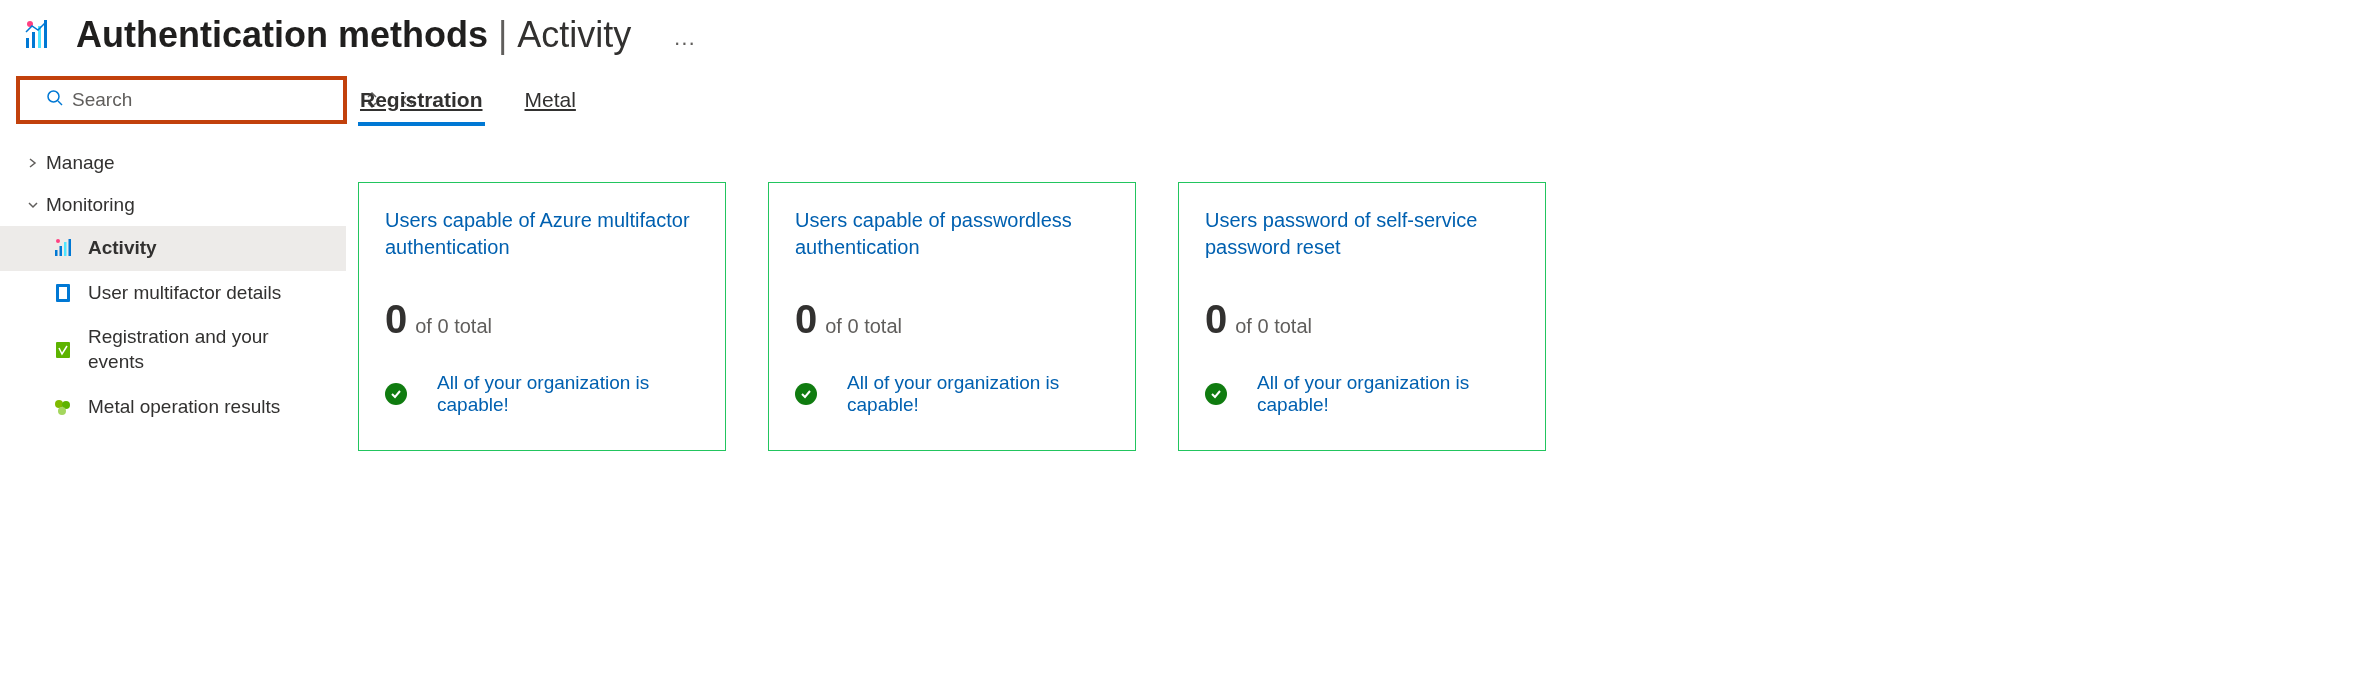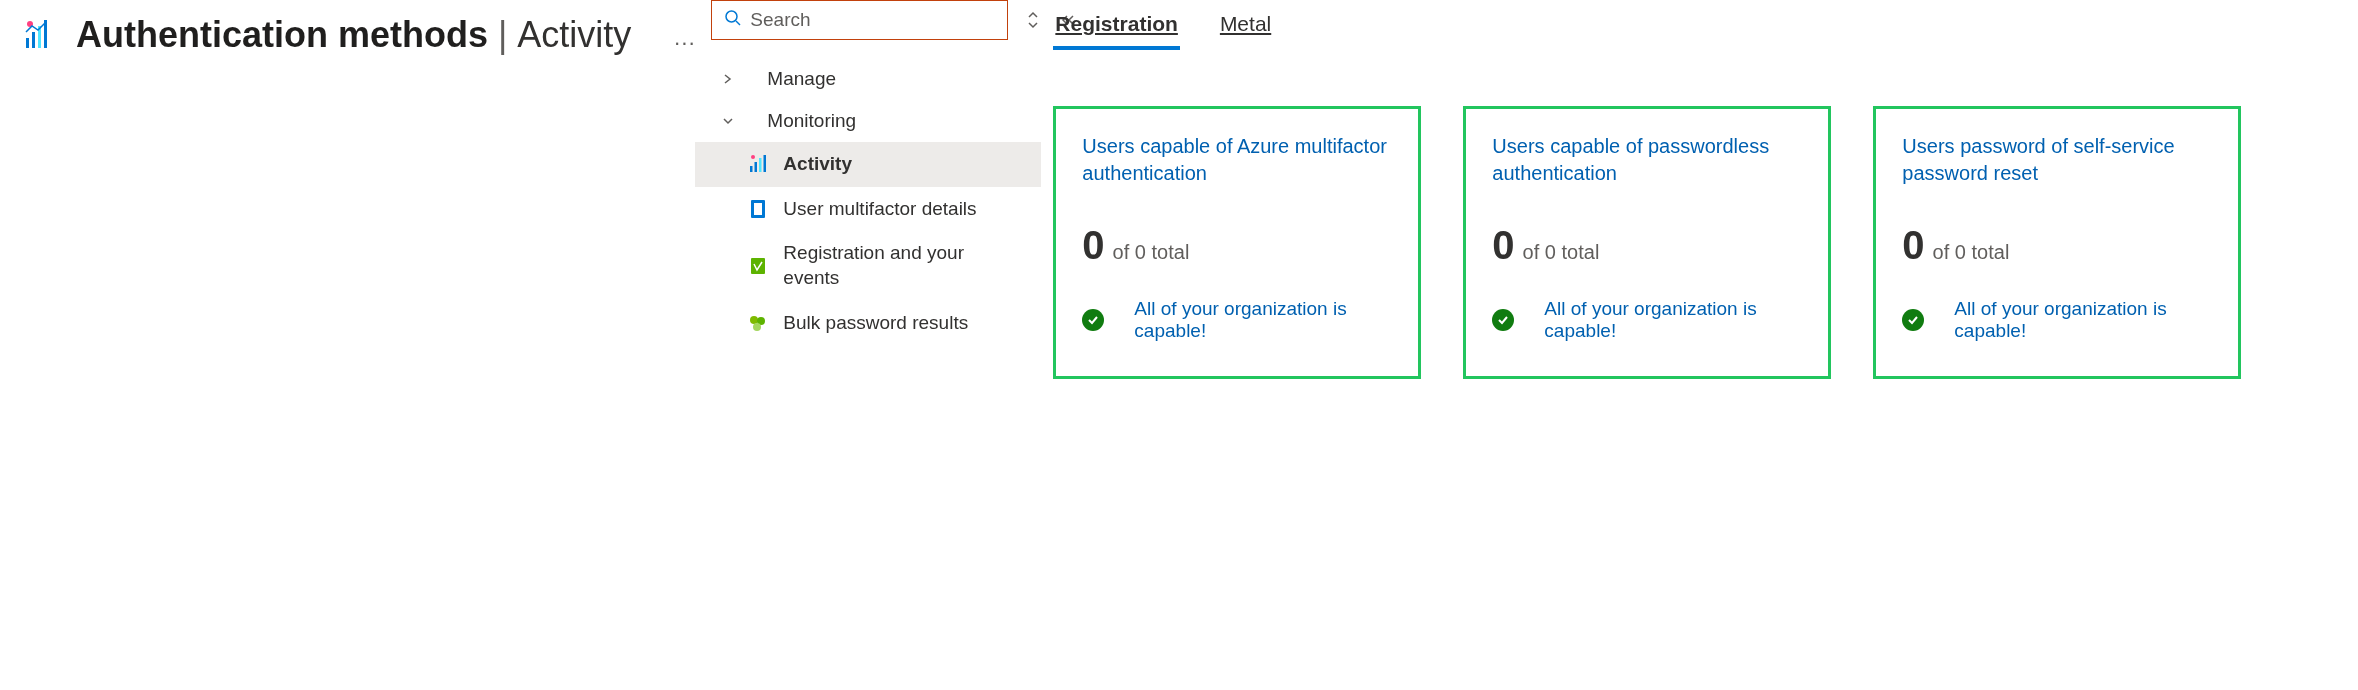--- a/index.html
+++ b/index.html
@@ -4,60 +4,60 @@
   <style>
     * { box-sizing: border-box; margin: 0; padding: 0; }
     body {
       font-family: "Segoe UI", -apple-system, sans-serif;
       background: #fff;
       color: #323130;
       width: 2358px;
       height: 690px;
       overflow: hidden;
     }
-    .page { display: flex; flex-direction: row; }
+    .page { display: flex; flex-direction: column; }
     .header {
       display: flex;
       align-items: flex-start;
       padding: 14px 0 18px 22px;
       gap: 18px;
     }
     .header-icon { flex-shrink: 0; margin-top: 4px; }
     .header-text { display: flex; flex-direction: column; gap: 4px; }
     .header-title { font-size: 36px; font-weight: 600; color: #201f1e; display: flex; align-items: baseline; gap: 10px; }
     .header-title .thin { font-weight: 400; color: #323130; }
     .header-title .bar { font-weight: 300; color: #605e5c; }
     .header-subtitle { font-size: 19px; color: #605e5c; font-weight: 400; }
     .more-btn { margin-left: 24px; align-self: flex-start; padding-top: 16px; font-size: 22px; color: #605e5c; }
 
     .body-row { display: flex; }
     .sidebar { width: 346px; flex-shrink: 0; padding-left: 16px; }
     .search-row { display: flex; align-items: center; gap: 18px; padding: 0 0 12px 0; }
     .search-box {
       flex: 0 0 248px;
-      height: 40px;
-      border: 1px solid #c2410c;
+      height: 48px;
+      border: 4px solid #c2410c;
       background: #fff;
       display: flex;
       align-items: center;
-      padding: 0 12px;
+      padding: 0 26px;
       gap: 8px;
     }
     .search-box input {
       border: none; outline: none; flex: 1;
       font-size: 19px; color: #605e5c;
       font-family: inherit;
       background: transparent;
     }
     .search-box input::placeholder { color: #605e5c; }
     .expand-btn, .collapse-btn { color: #605e5c; display:flex; align-items:center; }
 
     .nav { list-style: none; margin-top: 6px; }
     .nav-group {
-      display: flex; align-items: center; gap: 30px;
+      display: flex; align-items: center; gap: 4px;
       padding: 10px 0 10px 8px;
       font-size: 19px; color: #323130; font-weight: 400;
     }
     .nav-group .chev { width: 18px; display:flex; justify-content:center; }
     .nav-item {
       display: flex; align-items: center; gap: 14px;
       padding: 10px 0 10px 36px;
       font-size: 19px; color: #323130;
     }
     .nav-item .icon { width: 22px; display:flex; justify-content:center; flex-shrink:0; }
@@ -67,21 +67,21 @@
     .main { flex: 1; padding: 4px 0 0 12px; }
     .tabs { display: flex; gap: 38px; padding-bottom: 4px; text-decoration: underline; }
     .tab {
       font-size: 21px; color: #323130; padding: 8px 2px 10px;
       border-bottom: 4px solid transparent; font-weight: 400;
     }
     .tab.active { font-weight: 600; border-bottom-color: #0078d4; }
 
     .cards { display: flex; gap: 42px; margin-top: 52px; }
     .card {
-      width: 368px; border: 3px solid #22c55e;
+      width: 368px; border: 1px solid #22c55e;
       background: #fff; padding: 24px 26px 34px;
     }
     .card-title {
       color: #0060b0; font-size: 20px; font-weight: 400;
       line-height: 1.35; margin-bottom: 36px;
       display: block; text-decoration: none;
     }
     .card-stat { font-size: 20px; color: #605e5c; display:flex; align-items:baseline; gap:8px; }
     .card-stat .big { font-size: 40px; font-weight: 700; color: #323130; }
     .card-status { display:flex; align-items:center; gap:30px; margin-top: 30px; }
@@ -189,21 +189,21 @@
           <span class="nav-label" style="max-width:210px">Registration and your events</span>
         </li>
         <li class="nav-item">
           <span class="icon">
             <svg width="20" height="20" viewBox="0 0 20 20">
                 <circle cx="6" cy="7" r="4" fill="#7fba00"></circle>
                 <circle cx="13" cy="8" r="4" fill="#5db300"></circle>
                 <circle cx="9" cy="14" r="4" fill="#a4d65e"></circle>
               </svg>
           </span>
-          <span class="nav-label">Bulk password results</span>
+          <span class="nav-label">Metal operation results</span>
         </li>
       </ul>
     </div>
 
     <div class="main">
       <div class="tabs">
         <div class="tab active">Registration</div>
         <div class="tab">Metal</div>
       </div>
 

